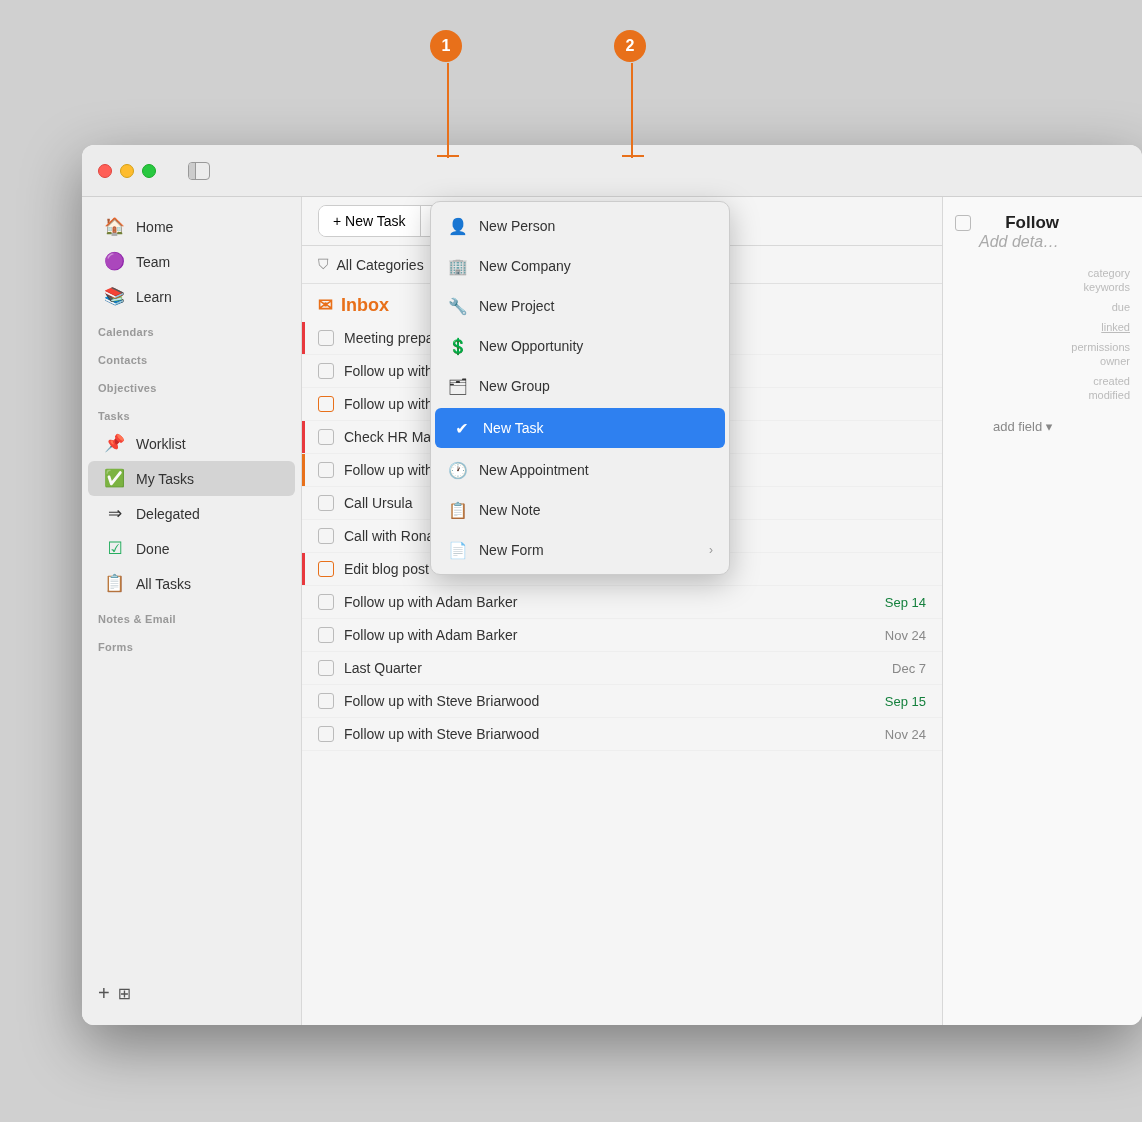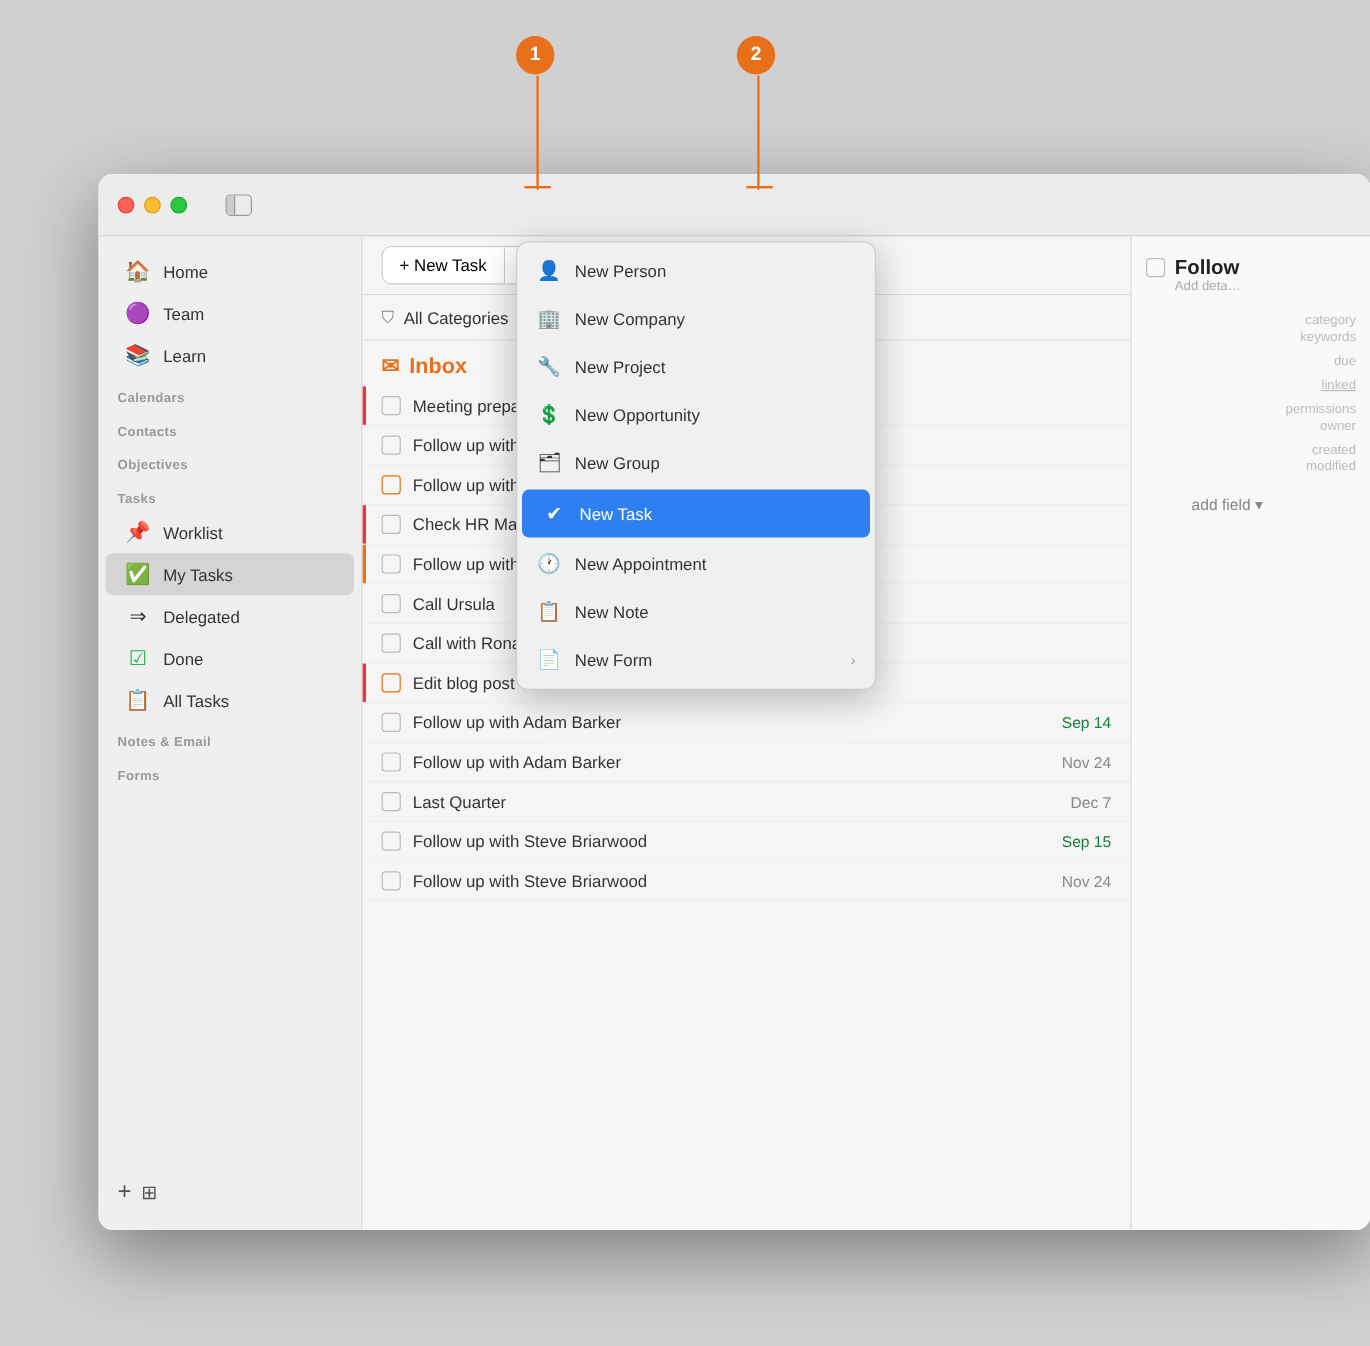--- a/index.html
+++ b/index.html
@@ -276,24 +276,26 @@
       height: 16px;
       border: 1.5px solid #bbb;
       border-radius: 3px;
       flex-shrink: 0;
       margin-top: 2px;
     }
     .detail-title {
       font-size: 17px;
       font-weight: 600;
       color: #222;
+      text-align: right;
     }
     .detail-add-detail {
-      font-size: 11px;
+      font-size: 16px;
       color: #aaa;
+      font-style: italic;
     }
     .detail-field-label {
       font-size: 11px;
       color: #bbb;
       text-align: right;
       margin-bottom: 2px;
     }
     .add-field-row {
       display: flex;
       align-items: flex-end;

